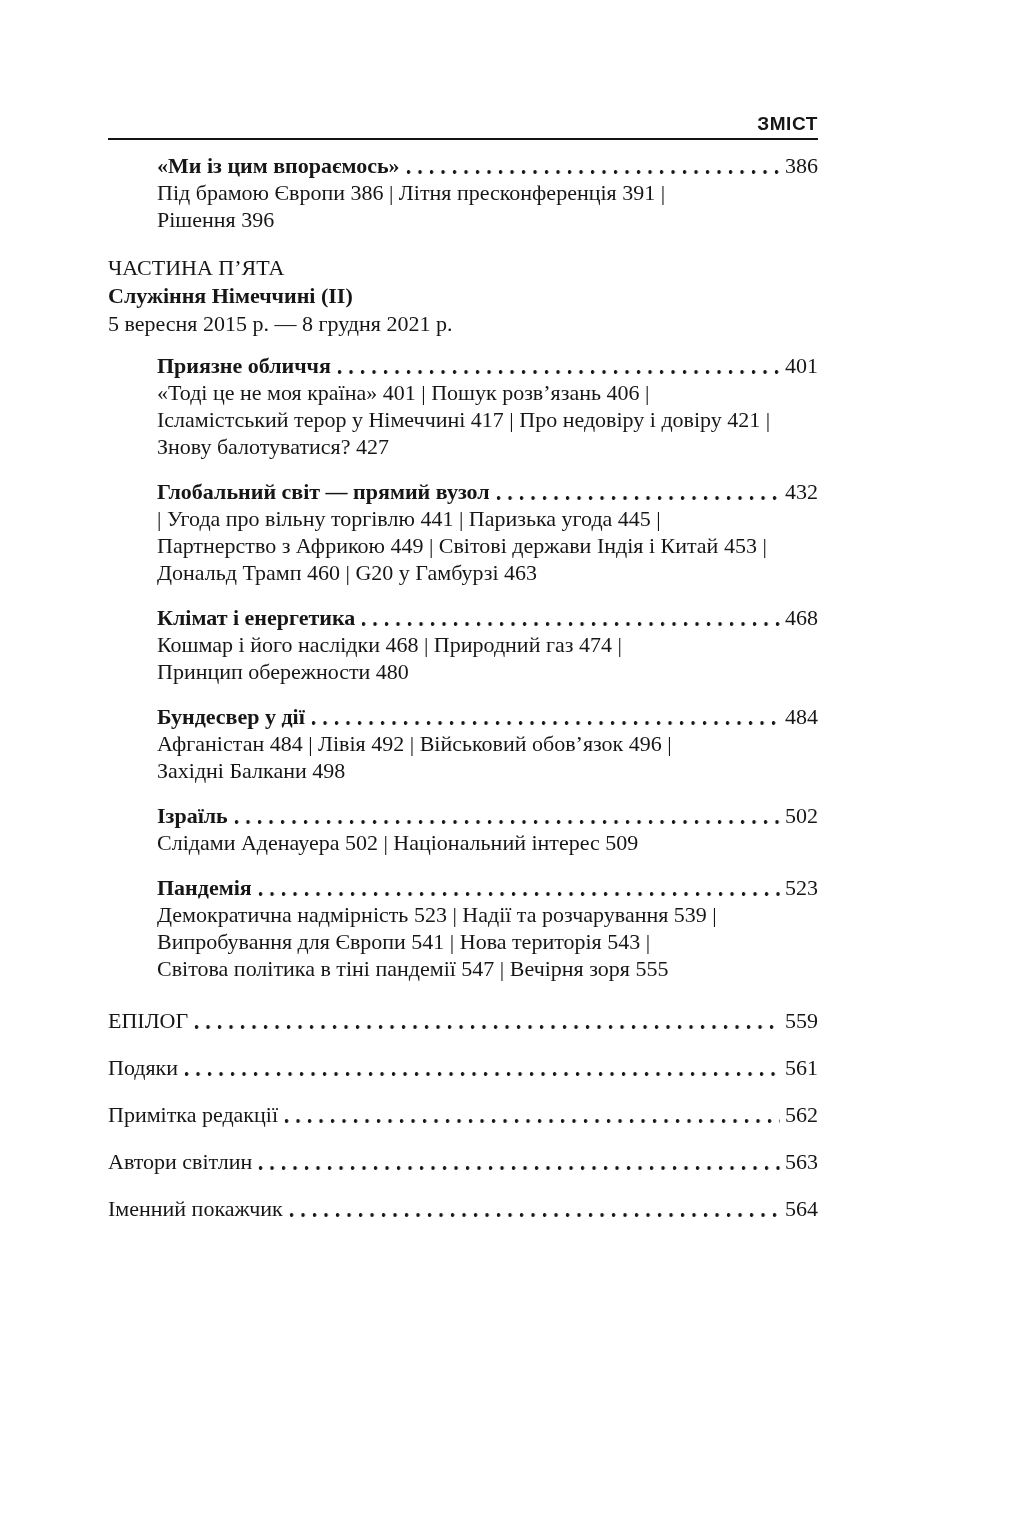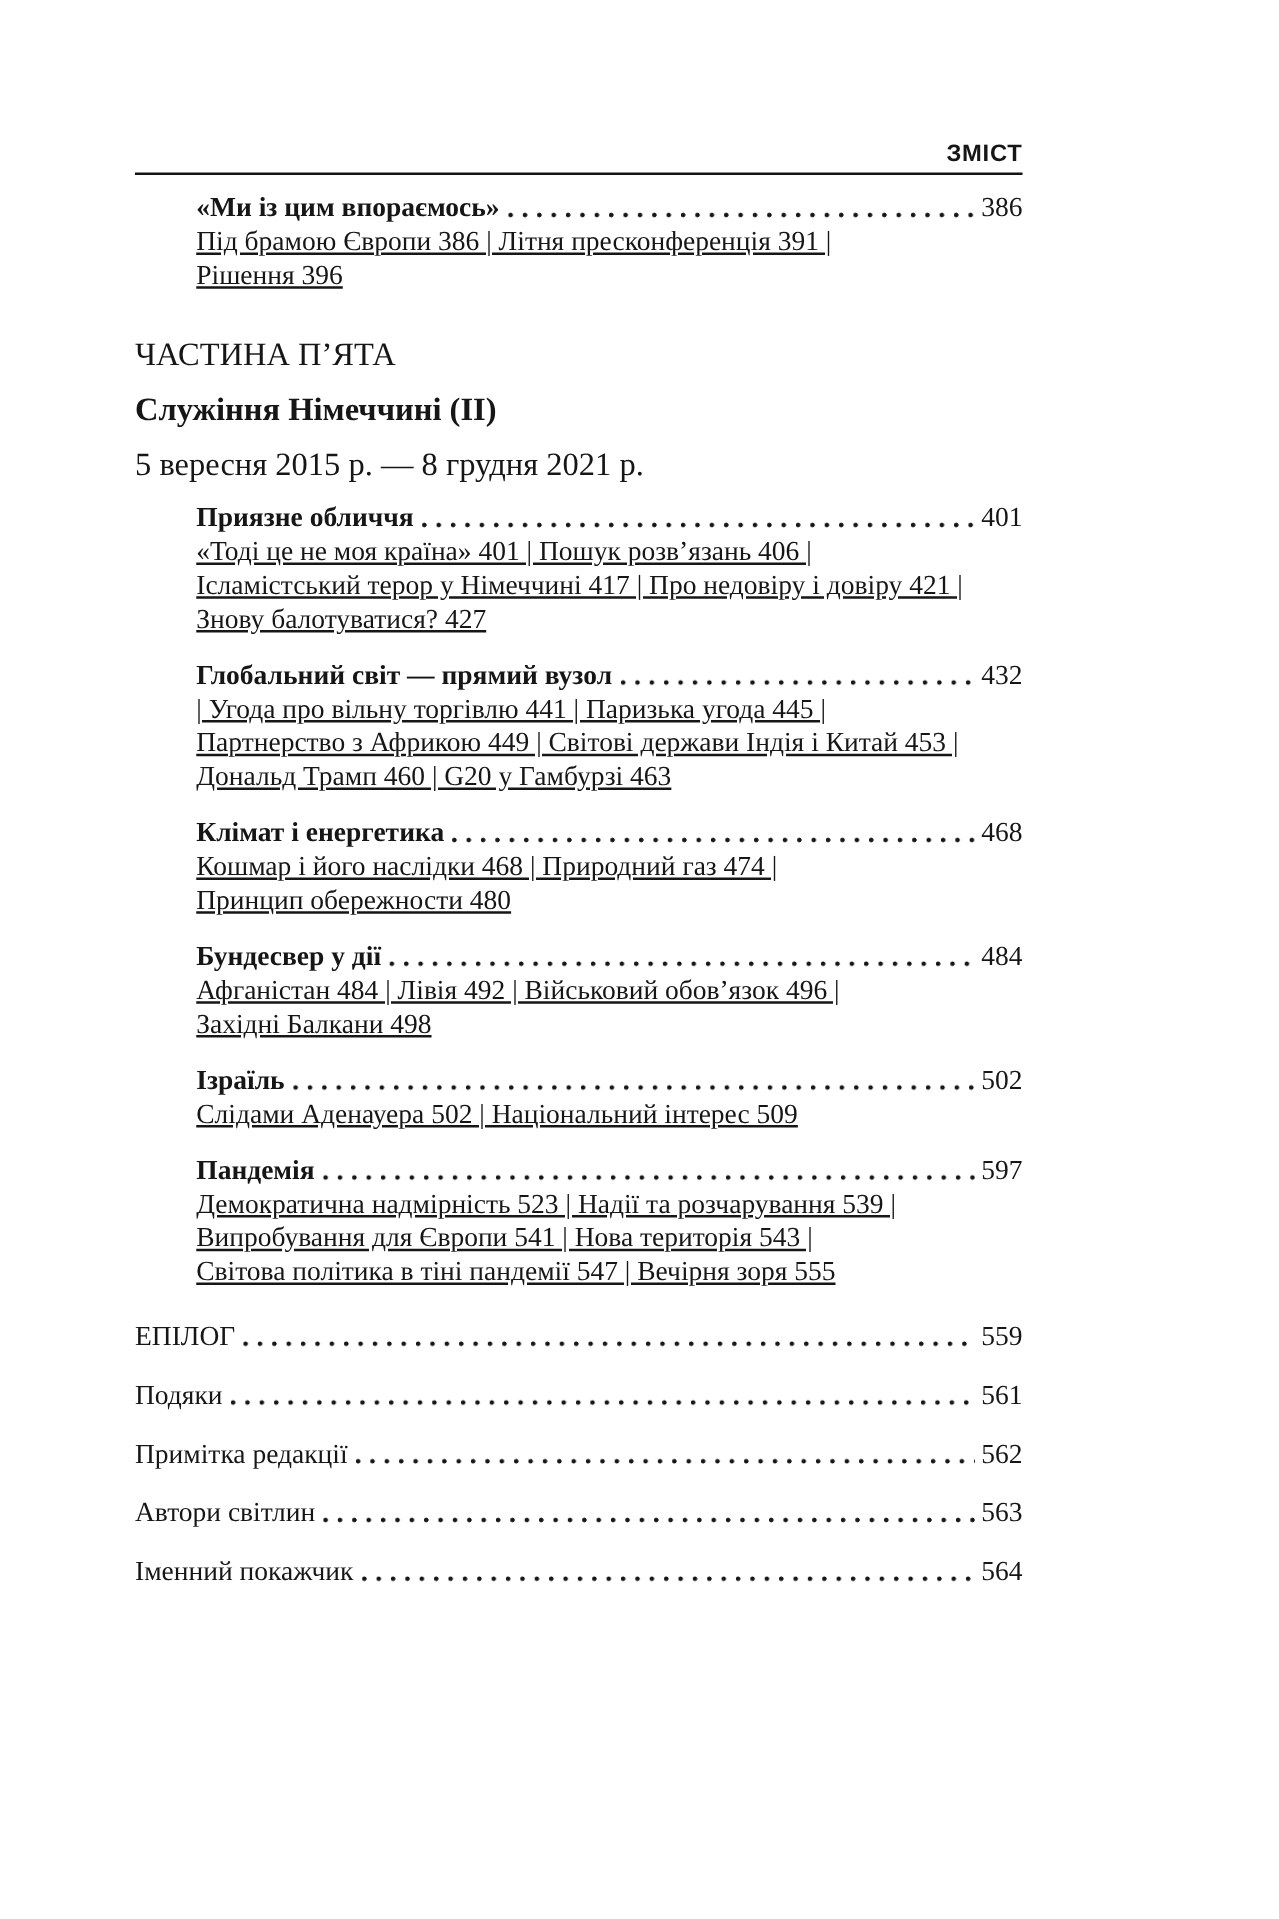--- a/index.html
+++ b/index.html
@@ -53,27 +53,25 @@
     background-image: radial-gradient(circle at 2.5px 3px, #161616 1.55px, rgba(0,0,0,0) 2.1px);
     background-size: 11.5px 6px;
     background-repeat: repeat-x;
     background-position: left bottom;
   }
 
   .sub {
     font-size: 22px;
     line-height: 27px;
     white-space: nowrap;
-    text-decoration: underline;
   }
 
   .block-part .part-line {
-    font-size: 26px;
+    font-size: 22px;
     line-height: 28px;
-    margin-top: 16px;
   }
   .block-part .part-line:nth-child(2) { font-weight: 700; font-family: Liberation Serif, serif; }
 </style>
 </head>
 <body>
 
 <div class="sheet">
   <header class="page-header">
     <span class="header-title">ЗМІСТ</span>
   </header>
@@ -135,21 +133,21 @@
       <span class="t">Ізраїль</span>
       <span class="leader"></span>
       <span class="pg">502</span>
     </div>
   <div class="sub">Слідами Аденауера 502 | Національний інтерес 509</div>
       </section>
       <section class="block-entry">
     <div class="row">
       <span class="t">Пандемія</span>
       <span class="leader"></span>
-      <span class="pg">597</span>
+      <span class="pg">523</span>
     </div>
   <div class="sub">Демократична надмірність 523 | Надії та розчарування 539 |</div>
         <div class="sub">Випробування для Європи 541 | Нова територія 543 |</div>
         <div class="sub">Світова політика в тіні пандемії 547 | Вечірня зоря 555</div>
       </section>
       <section class="block-back">
     <div class="row">
       <span class="t">ЕПІЛОГ</span>
       <span class="leader"></span>
       <span class="pg">559</span>

